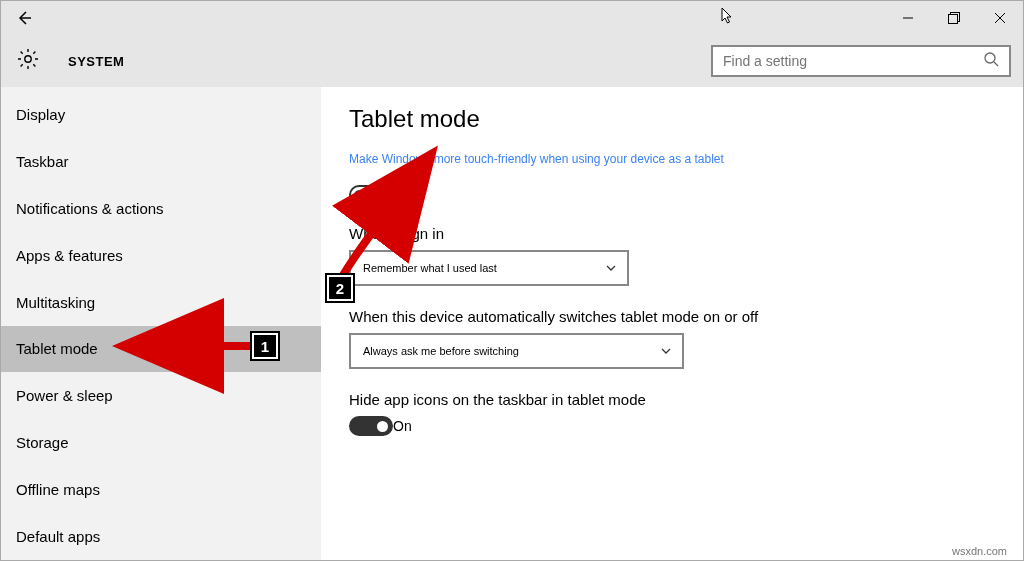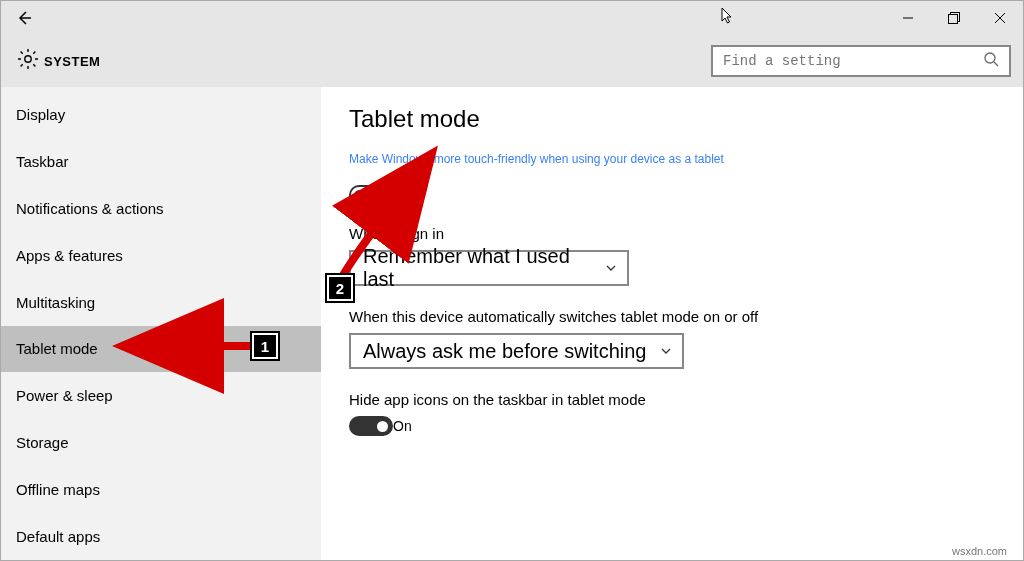--- a/index.html
+++ b/index.html
@@ -5,39 +5,39 @@
   * { margin:0; padding:0; box-sizing:border-box; font-family:"Segoe UI",Arial,sans-serif; }
   html,body { width:1024px; height:561px; background:#fff; overflow:hidden; }
   .window { width:1024px; height:561px; display:flex; flex-direction:column; border:1px solid #aaa; }
   .titlebar { height:34px; background:#e6e6e6; display:flex; align-items:center; position:relative; }
   .back-btn { width:46px; height:34px; display:flex; align-items:center; justify-content:center; }
   .win-ctrls { position:absolute; right:0; top:0; display:flex; }
   .win-btn { width:46px; height:34px; display:flex; align-items:center; justify-content:center; }
   .win-btn svg { pointer-events:none; }
   .cursor { position:absolute; top:6px; left:720px; }
   .header { height:52px; background:#e6e6e6; display:flex; align-items:center; padding-left:15px; padding-right:12px; justify-content:space-between; }
-  .header-left { display:flex; align-items:center; gap:4px; }
+  .header-left { display:flex; align-items:center; gap:28px; }
   .header-title { font-size:13px; font-weight:600; letter-spacing:0.5px; color:#000; }
   .search-box { width:300px; height:32px; border:2px solid #888; background:#fff; display:flex; align-items:center; padding:0 10px 0 10px; justify-content:space-between; }
-  .search-box input { border:none; outline:none; font-size:14px; color:#666; width:240px; background:transparent;font-family:Liberation Mono, monospace; }
+  .search-box input { border:none; outline:none; font-size:14px; color:#666; width:240px; background:transparent; }
   .body { flex:1; display:flex; overflow:hidden; }
   .sidebar { width:320px; background:#f2f2f2; display:flex; flex-direction:column; padding-top:4px; }
   .sb-item { height:48px; display:flex; align-items:center; padding-left:15px; font-size:15px; color:#000; cursor:default; }
   .sb-item.selected { background:#bfbfbf; }
   .content { flex:1; padding:18px 28px 0 28px; position:relative; }
   .page-title { font-size:24px; font-weight:400; color:#000; margin-bottom:18px; }
   .setting-label { font-size:12px; color:#3b82f6; line-height:1.35; margin-bottom:18px; }
   .toggle-row { display:flex; align-items:center; margin-bottom:20px; }
   .toggle { width:44px; height:20px; border:2px solid #333; border-radius:11px; position:relative; background:#fff; cursor:pointer; }
   .toggle .knob { width:11px; height:11px; background:#333; border-radius:50%; position:absolute; top:2.5px; left:3px; }
   .toggle.on { background:#333; border-color:#333; }
   .toggle.on .knob { background:#fff; left:auto; right:3px; }
   .toggle-text { font-size:14px; color:#000; }
   .subheading { font-size:15px; color:#000; margin-bottom:8px; }
-  .dropdown { border:2px solid #888; height:36px; display:flex; align-items:center; justify-content:space-between; padding:0 10px 0 12px; font-size:20px; color:#000; margin-bottom:22px; cursor:pointer; }
+  .dropdown { border:2px solid #888; height:36px; display:flex; align-items:center; justify-content:space-between; padding:0 10px 0 12px; font-size:11px; color:#000; margin-bottom:22px; cursor:pointer; }
   .dropdown .chev svg { display:block; }
   .dd1 { width:280px; }
   .dd2 { width:335px; }
   
   .anno { position:absolute; pointer-events:none; }
   .callout { width:26px; height:26px; background:#000; color:#fff; border:2px solid #fff; outline:2px solid #000; font-weight:700; font-size:15px; display:flex; align-items:center; justify-content:center; font-family:Arial,sans-serif; }
   .watermark-txt { position:absolute; right:17px; bottom:4px; font-size:11px; color:#777; }
 </style>
 </head>
 <body>

